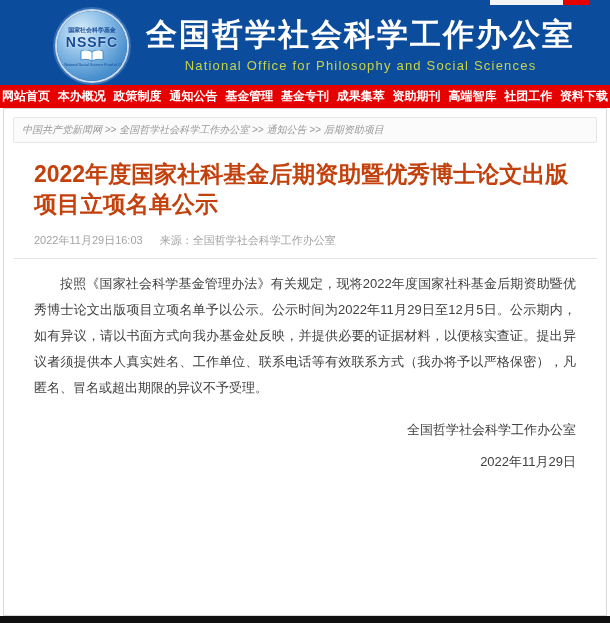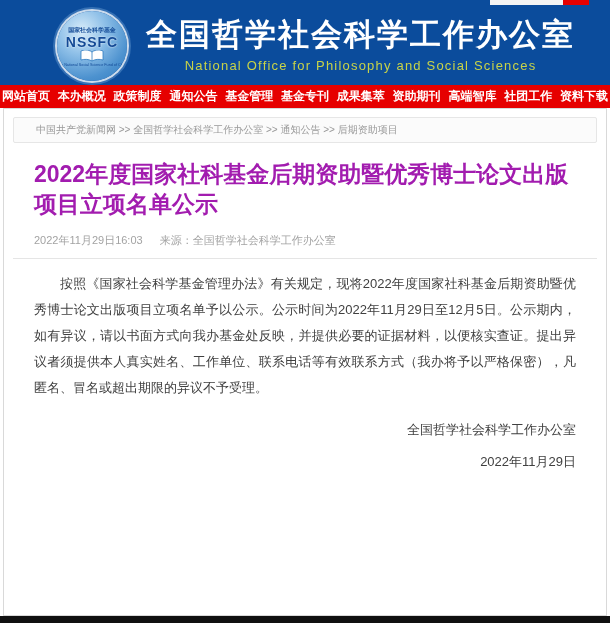--- a/index.html
+++ b/index.html
@@ -54,26 +54,26 @@
   }
   
   .card{
     position:absolute;top:108px;left:3px;width:604px;height:508px;
     background:#ffffff;border:1px solid #d9d9d9;box-sizing:border-box;
     overflow:hidden;
   }
   .breadcrumb{
     margin:8px 9px 0 9px;height:24px;line-height:24px;
     background:#fbfbfb;border:1px solid #e6e6e6;border-radius:2px;
-    padding-left:22px;font-size:10px;color:#999999;
-    white-space:nowrap;overflow:hidden;
+    padding-left:8px;font-size:10px;color:#999999;
+    white-space:nowrap;overflow:hidden;font-style:italic;
   }
   .article-title{
     margin:16px 30px 0 30px;
-    font-size:23px;font-weight:bold;color:#a21caf;line-height:30px;
+    font-size:23px;font-weight:bold;color:#c2410c;line-height:30px;
   }
   .article-meta{
     margin:14px 30px 0 30px;font-size:11px;color:#a3a3a3;
   }
   .article-meta .meta-source{margin-left:14px;}
   .divider{
     margin:10px 9px 0 9px;border-bottom:1px solid #e5e5e5;height:0;
   }
   .article-body{
     margin:12px 30px 16px 30px;font-size:13px;color:#404040;line-height:26px;

